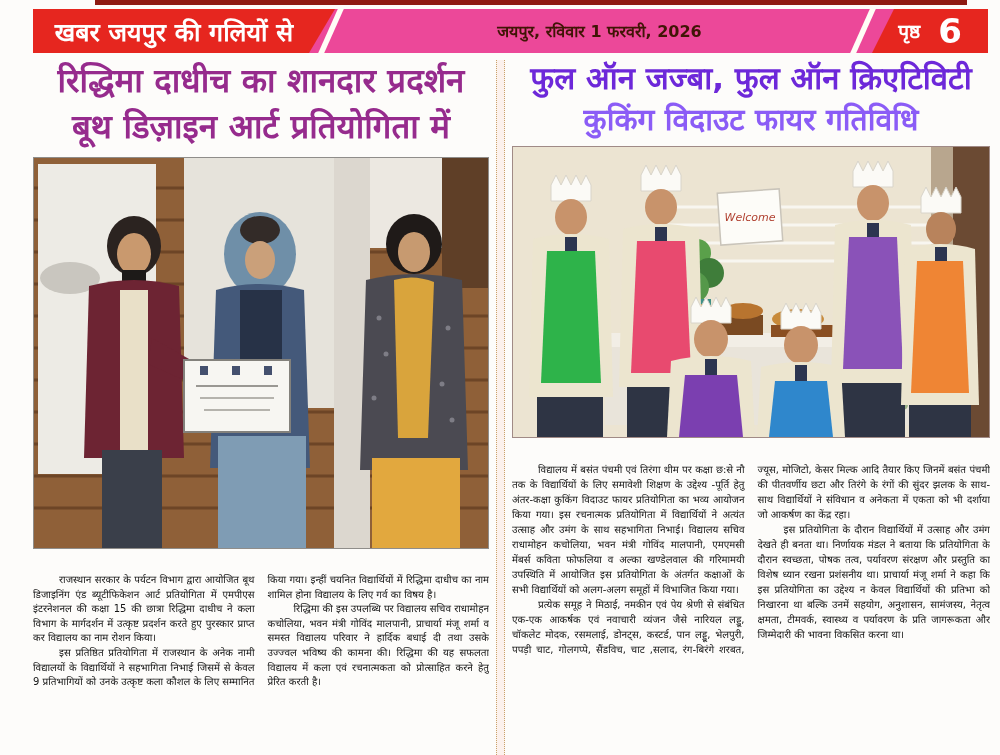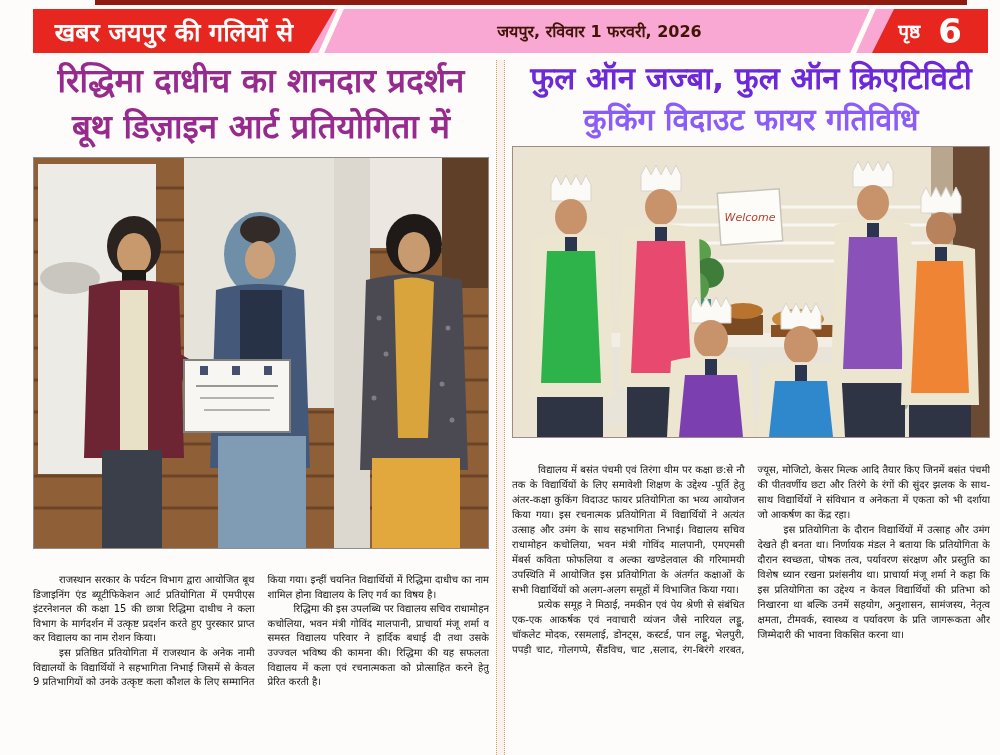--- a/index.html
+++ b/index.html
@@ -7,21 +7,21 @@
   body {
     width:1000px; height:755px;
     background:#fdfcfa;
     font-family:"DejaVu Sans", sans-serif;
     position:relative; overflow:hidden;
     color:#141414;
   }
   .top-rule { position:absolute; top:0; left:95px; width:872px; height:5px; background:#8e1a12; }
 
   
-  .masthead { position:absolute; top:9px; left:33px; width:955px; height:44px; background:#f9a8d4; }
+  .masthead { position:absolute; top:9px; left:33px; width:955px; height:44px; background:#ec4899; }
   .mh-left {
     position:absolute; left:0; top:0; bottom:0; width:302px;
     background:#e6261f;
     clip-path:polygon(0 0,100% 0,calc(100% - 26px) 100%,0 100%);
     color:#ffffff; font-weight:bold; font-size:25px;
     display:flex; align-items:center; justify-content:center; padding-right:20px;
   }
   .mh-stripe { position:absolute; top:0; bottom:0; width:6px; background:#fffdf6; transform:skewX(-24deg); }
   .mh-stripe.s-left { left:295px; }
   .mh-stripe.s-right { right:122px; }

